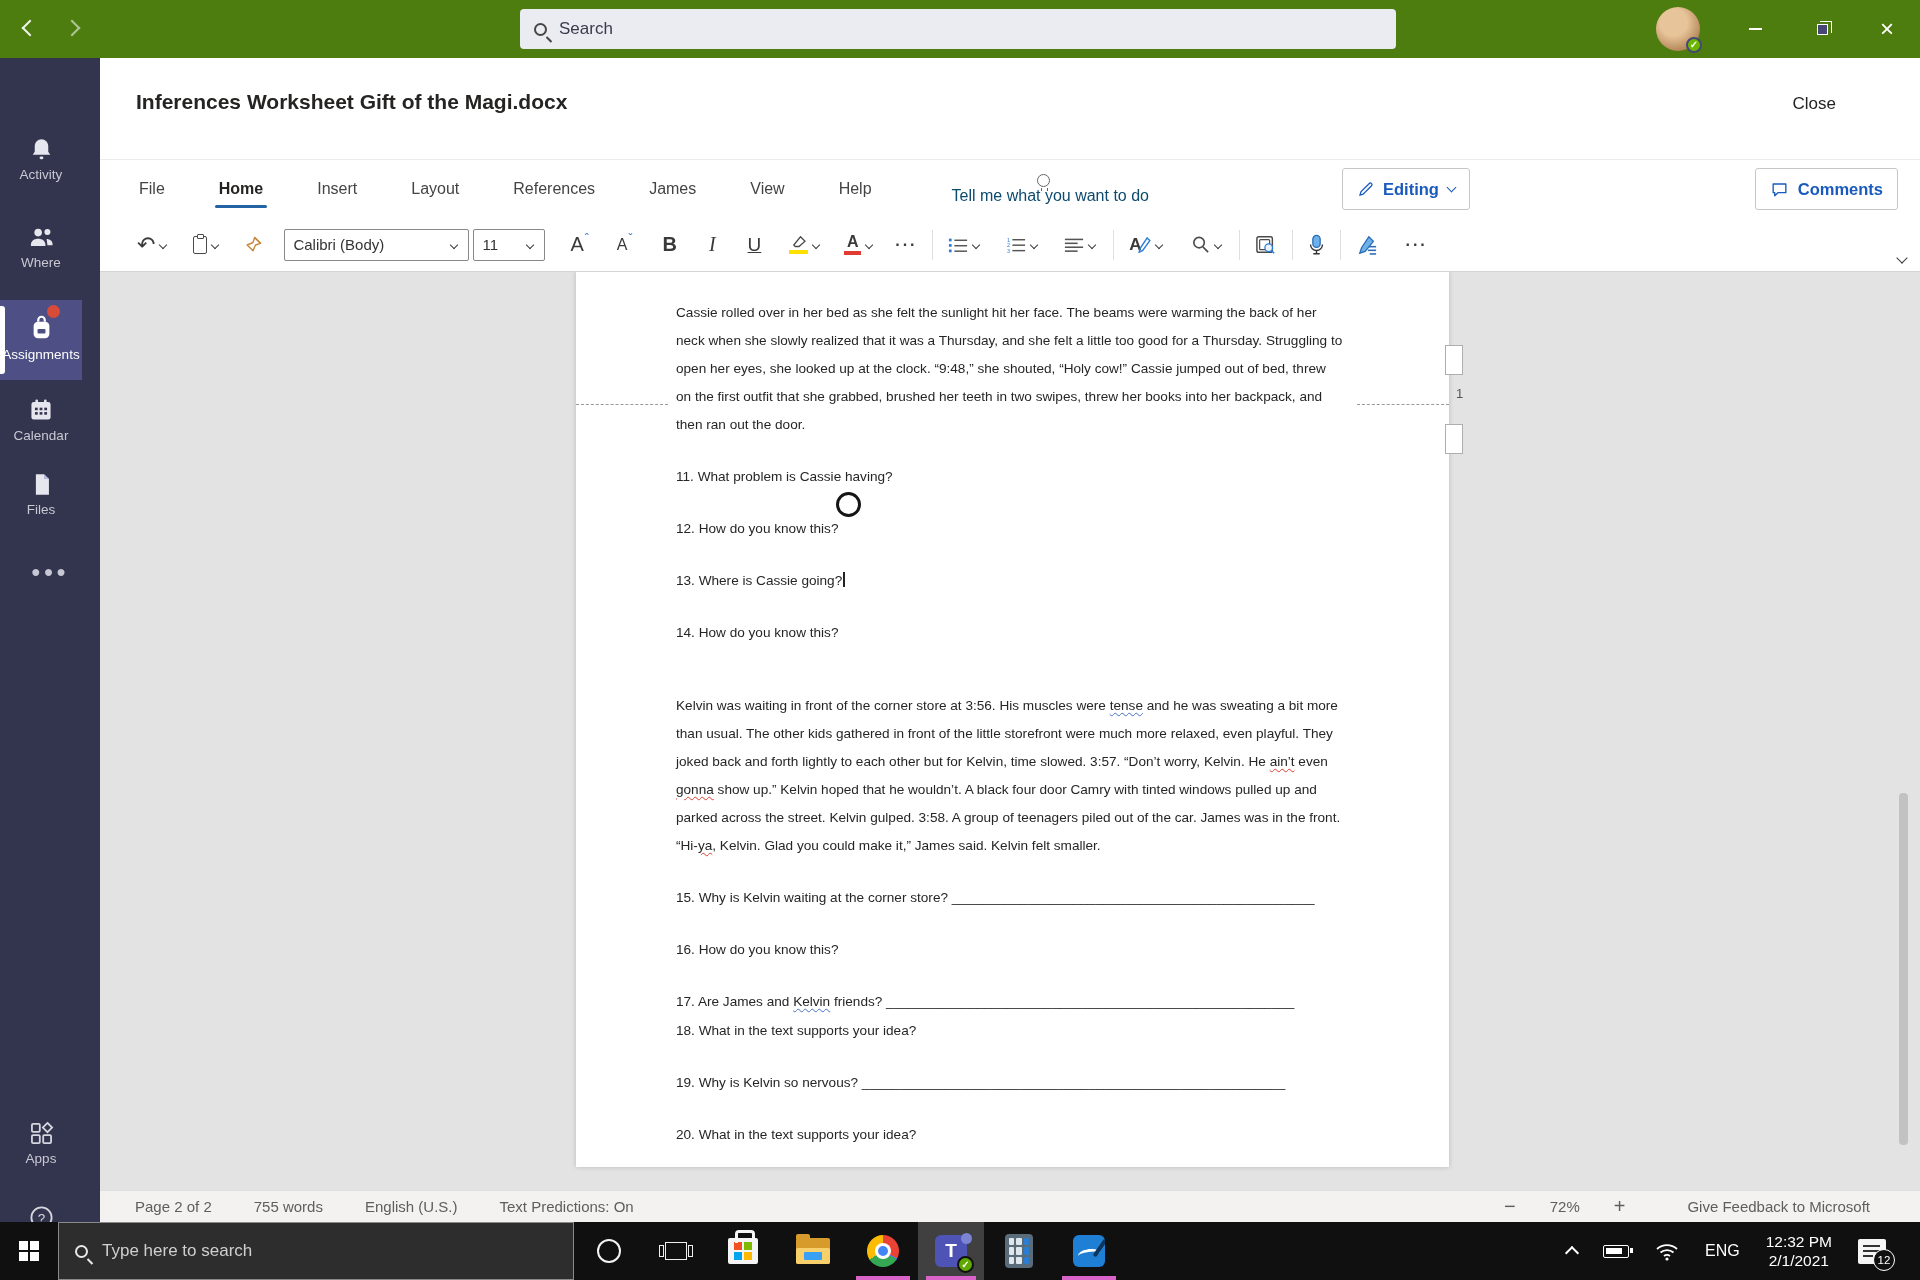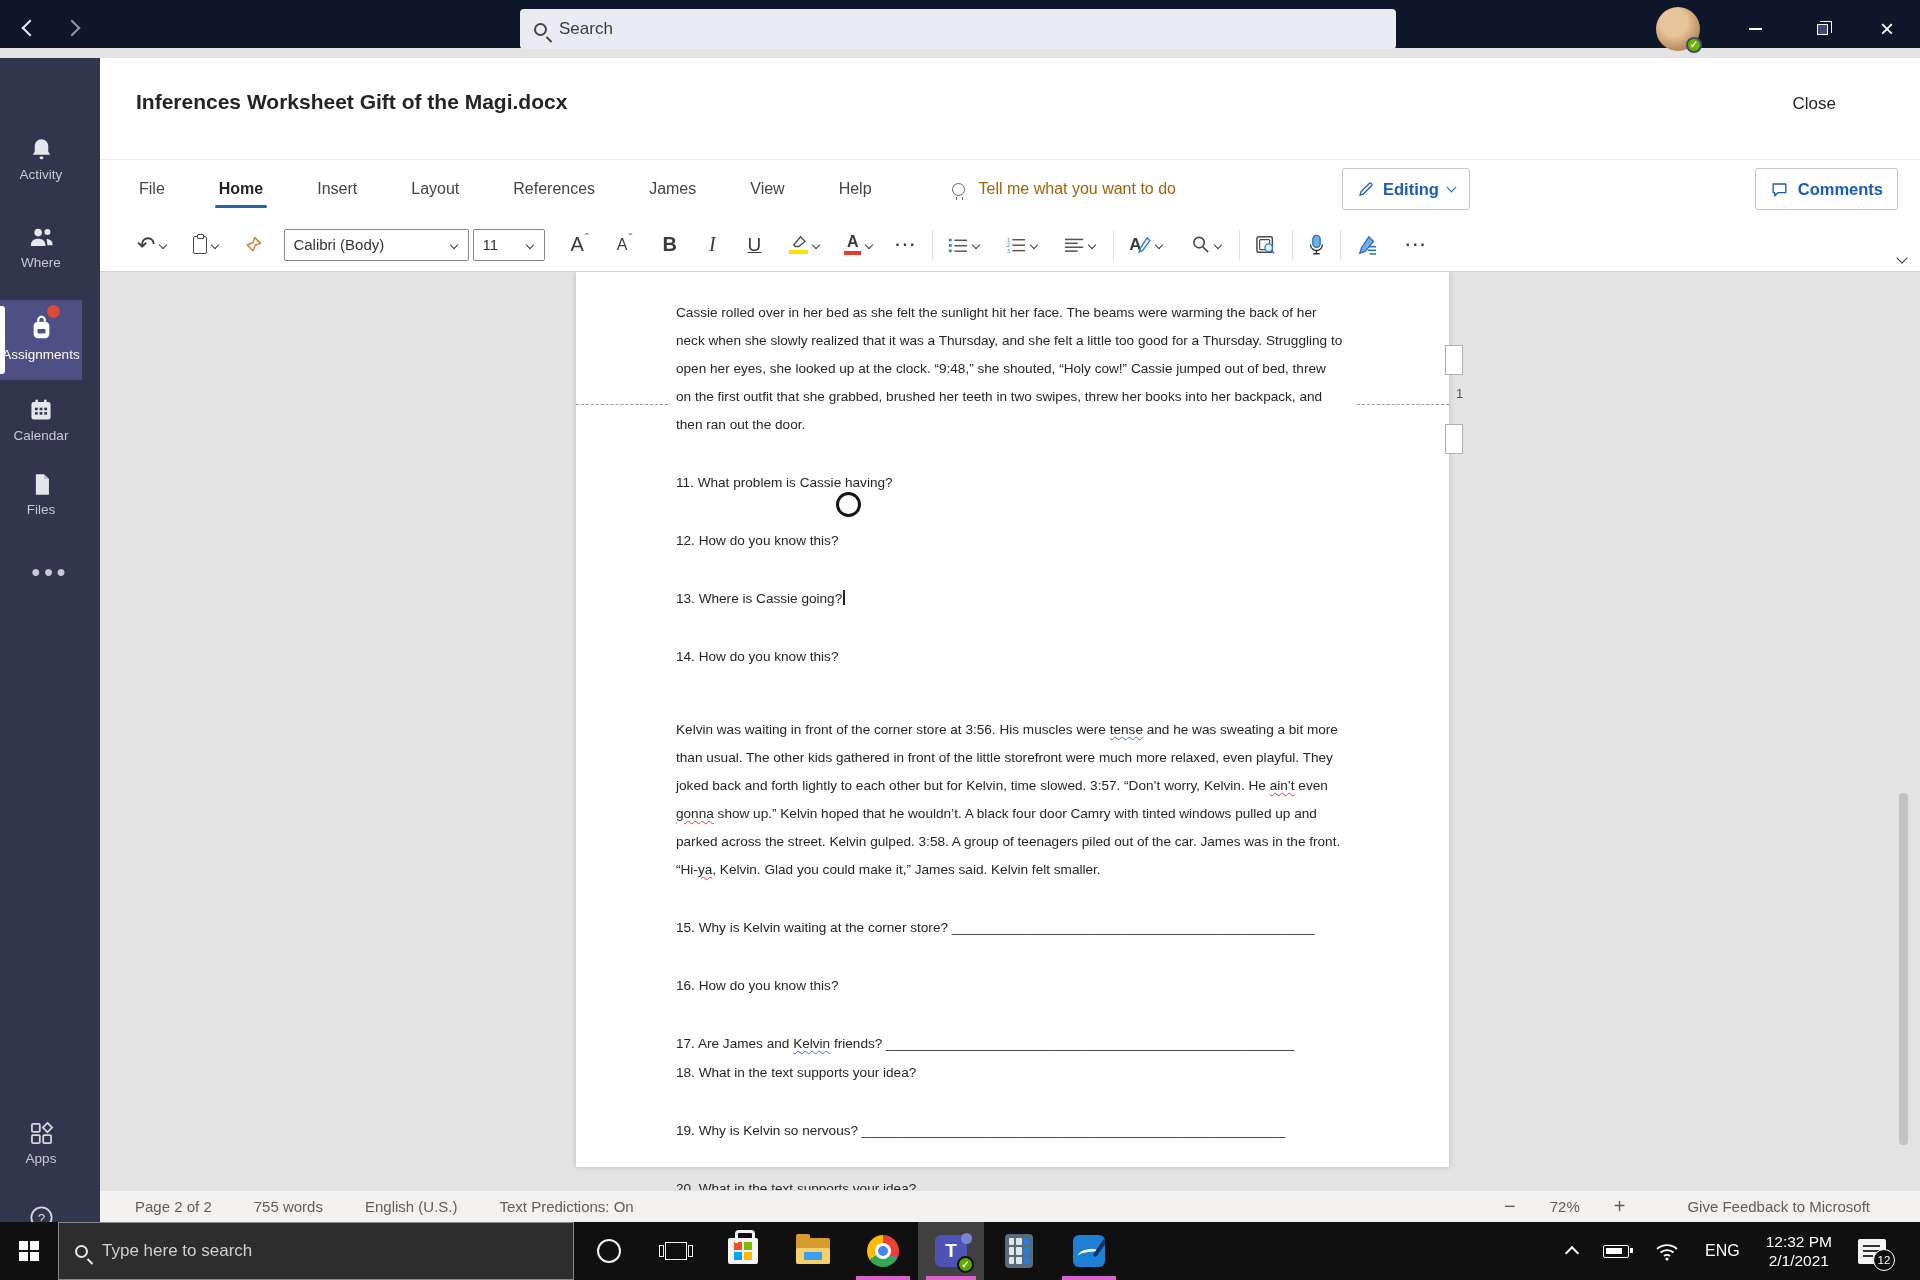--- a/index.html
+++ b/index.html
@@ -1,21 +1,21 @@
 <!DOCTYPE html>
 <html><head>
 <meta charset="utf-8">
 <style>
   * { margin:0; padding:0; box-sizing:border-box; }
   html,body { width:1920px; height:1280px; overflow:hidden; background:#e3e3e3;
     font-family:"Liberation Sans", sans-serif; }
   #stage { position:relative; width:1920px; height:1280px; }
 
   
-  #titlebar { position:absolute; left:0; top:0; width:1920px; height:48px; background:#0f172a; }
+  #titlebar { position:absolute; left:0; top:0; width:1920px; height:58px; background:#4d7c0f; }
   .nav-chev { position:absolute; top:22px; width:12px; height:12px; border-left:2px solid #fff; border-bottom:2px solid #fff; }
   #nav-back { left:24px; transform:rotate(45deg); opacity:.9; }
   #nav-fwd  { left:66px; transform:rotate(225deg); opacity:.55; }
   #top-search { position:absolute; left:520px; top:9px; width:876px; height:40px; background:#ebebf2; border-radius:4px;
     display:flex; align-items:center; padding-left:14px; color:#3b3a4a; font-size:17px; }
   .mag { width:13px; height:13px; border:2px solid #484644; border-radius:50%; position:relative; }
   .mag::after { content:""; position:absolute; width:2px; height:7px; background:#484644; left:12px; top:11px; transform:rotate(-45deg); }
   #top-search .mag { margin-right:12px; }
   #avatar { position:absolute; left:1656px; top:7px; width:44px; height:44px; border-radius:50%;
     background:radial-gradient(circle at 40% 35%, #e8c49a 0 35%, #b98d5f 70%, #7a5b3a); }
@@ -41,21 +41,21 @@
   #doc-header { position:absolute; left:100px; top:58px; width:1820px; height:102px; background:#fff; border-bottom:1px solid #ececec;}
   #doc-title { position:absolute; left:36px; top:32px; font-size:21px; color:#252423; font-weight:700; }
   #doc-close { position:absolute; right:70px; top:30px; font-size:17px; color:#252423; padding:6px 14px; cursor:pointer; }
 
   
   #ribbon-tabs { position:absolute; left:100px; top:160px; width:1820px; height:58px; background:#fff; display:flex; align-items:center; }
   .rtab { font-size:16px; color:#444; margin-right:50px; position:relative; padding:6px 2px; cursor:pointer; white-space:nowrap;}
   .rtab.active { color:#252423; font-weight:700; }
   .rtab.active::after { content:""; position:absolute; left:-2px; right:-2px; bottom:-4px; height:3.5px; background:#2464a4; border-radius:2px;}
   #tabs-row { display:flex; align-items:flex-start; margin-left:37px; }
-  #tellme { display:flex; align-items:center; margin-left:28px; color:#a16207; font-size:16px; }
+  #tellme { display:flex; align-items:center; margin-left:28px; color:#0c4a6e; font-size:16px;flex-direction:column; }
   .bulb { width:13px; height:13px; border:1.7px solid #666; border-radius:50%; position:relative; margin-right:14px;}
   .bulb::after{ content:""; position:absolute; left:3px; top:13px; width:5px; height:3px; border-left:1.7px solid #666; border-right:1.7px solid #666;}
   #editing-btn { position:absolute; left:1242px; top:8px; height:42px; border:1px solid #c8c6c4; border-radius:3px;
     display:flex; align-items:center; padding:0 14px; color:#185abd; font-size:16.5px; font-weight:600; background:#fff; cursor:pointer;}
   #comments-btn { position:absolute; right:22px; top:8px; height:42px; border:1px solid #c8c6c4; border-radius:3px;
     display:flex; align-items:center; padding:0 14px; color:#185abd; font-size:16.5px; font-weight:600; background:#fff; cursor:pointer;}
   .chev-blue { width:7px; height:7px; border-right:1.7px solid #185abd; border-bottom:1.7px solid #185abd; transform:rotate(45deg); margin-left:9px; margin-top:-3px;}
 
   
   #toolbar { position:absolute; left:100px; top:218px; width:1820px; height:54px; background:#fff; border-bottom:1px solid #d6d4d2;
@@ -67,21 +67,21 @@
   .big-letter { font-size:20px; font-weight:700; }
   .clipboard { width:14px; height:18px; border:1.7px solid #4a4a4a; border-radius:2px; position:relative; }
   .clipboard::before { content:""; position:absolute; left:2.5px; top:-3px; width:5px; height:3px; background:#fff; border:1.7px solid #4a4a4a; border-radius:1px;}
   .stack { display:flex; flex-direction:column; align-items:center; line-height:1; }
   .ubar { height:3.5px; margin-top:1px; }
 
   
   #canvas { position:absolute; left:100px; top:272px; width:1820px; height:918px; background:#e3e3e3; overflow:hidden;}
   #page { position:absolute; left:476px; top:0; width:873px; height:895px; background:#fff; box-shadow:0 0 5px rgba(0,0,0,.18); }
   #doc-text { position:absolute; left:100px; top:0; width:668px; padding-top:27px; font-size:13.6px; line-height:28px; color:#262626; }
-  .blk { margin-top:30px; }
+  .blk { margin-top:24px; }
   .blk:first-child { margin-top:0; }
   .blk.gap-lg { margin-top:45px; }
   .blk.tight { margin-top:1px; }
   .u-red { text-decoration:underline; text-decoration-style:wavy; text-decoration-color:#e03c31; text-decoration-thickness:1px; text-underline-offset:2px;}
   .u-blue { text-decoration:underline; text-decoration-style:wavy; text-decoration-color:#4472c4; text-decoration-thickness:1px; text-underline-offset:2px;}
   .caret { display:inline-block; width:1.6px; height:15px; background:#222; vertical-align:-2px; margin-left:1px;}
   .dash-mark { position:absolute; border-top:1.6px dashed #9a9a9a; width:92px; }
   .side-square { position:absolute; width:18px; height:30px; background:#fff; border:1px solid #b0aeac; }
   #pg-marker { position:absolute; left:1356px; top:114px; font-size:13px; color:#555; }
   #click-ring { position:absolute; left:736px; top:220px; width:25px; height:25px; border:3.5px solid #151515; border-radius:50%; background:transparent;}

